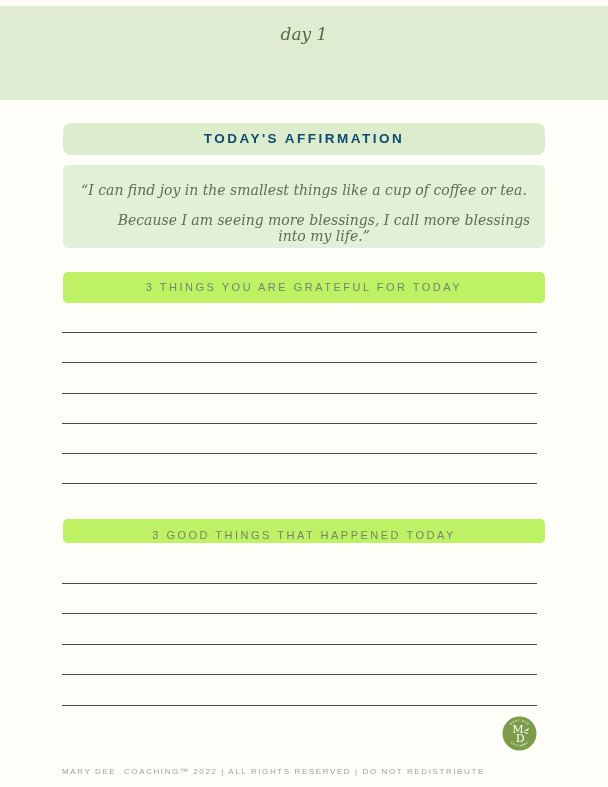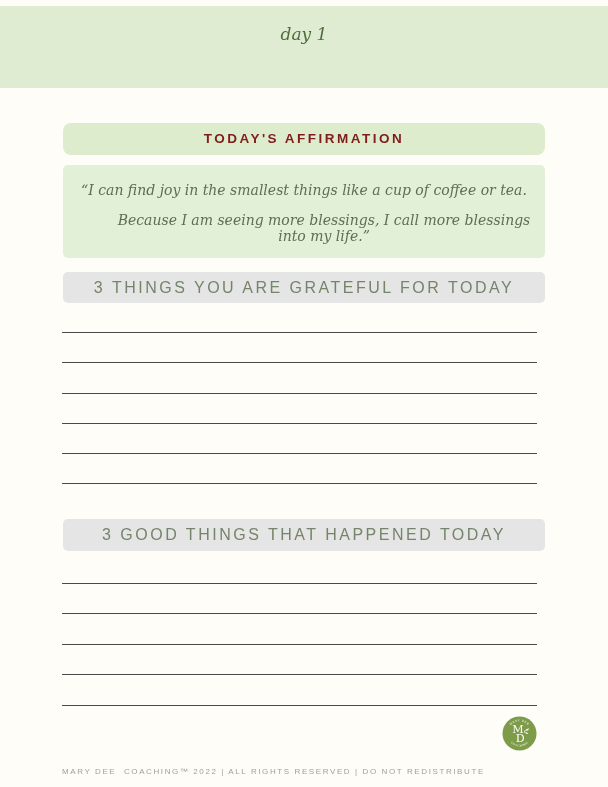--- a/index.html
+++ b/index.html
@@ -3,58 +3,58 @@
 <meta charset="utf-8">
 <style>
   html,body{margin:0;padding:0;}
   body{
     width:608px;height:787px;position:relative;overflow:hidden;
     background:#fffdf8;
     font-family:"Liberation Sans",sans-serif;
   }
   
   .header-band{
-    position:absolute;top:6px;left:0;width:608px;height:82px;
+    position:absolute;top:6px;left:0;width:608px;height:94px;
     background:#dfecd1;text-align:center;
   }
   .day-label{
     margin-top:18px;
     font-family:"DejaVu Serif",serif;font-style:italic;
     font-size:17px;color:#4e6c3c;
   }
   .main-title{
     margin-top:3px;
     font-family:"DejaVu Sans",sans-serif;font-weight:bold;
     font-size:26px;letter-spacing:3px;color:#55763e;
   }
   
   .aff-heading-band{
     position:absolute;top:123px;left:63px;width:482px;height:32px;
     background:#deecce;border-radius:8px;
     text-align:center;line-height:32px;
-    font-weight:bold;font-size:13.5px;letter-spacing:2.5px;color:#7f1d1d;
+    font-weight:bold;font-size:13.5px;letter-spacing:2.5px;color:#0c4a6e;
   }
   .quote-box{
-    position:absolute;top:165px;left:63px;width:482px;height:93px;
+    position:absolute;top:165px;left:63px;width:482px;height:83px;
     background:#e3f0d8;border-radius:5px;text-align:center;
     font-family:"DejaVu Serif",serif;font-style:italic;
     font-size:14px;color:#5d6e56;
   }
   .quote-box p{margin:0;}
   .quote-line-1{padding-top:17px;}
   .quote-line-2{padding-top:14px;padding-left:40px;}
   
   .section-band{
     position:absolute;left:63px;width:482px;height:31px;
-    background:#e5e5e5;border-radius:5px;
+    background:#bef264;border-radius:5px;
     text-align:center;line-height:31px;
-    font-size:16px;letter-spacing:2.5px;color:#75846a;
+    font-size:11px;letter-spacing:2.5px;color:#75846a;
   }
   .section-band.first{top:272px;}
-  .section-band.second{top:519px;height:32px;line-height:32px;}
+  .section-band.second{top:519px;height:24px;line-height:32px;}
   
   .lines{position:absolute;left:62px;width:475px;}
   .lines-a{top:303px;}
   .lines-b{top:551px;padding-top:2.6px;}
   .rule-line{
     box-sizing:border-box;border-bottom:1.5px solid #4a4a4a;
   }
   .lines-a .rule-line{height:30.2px;}
   .lines-b .rule-line{height:30.4px;}
   

